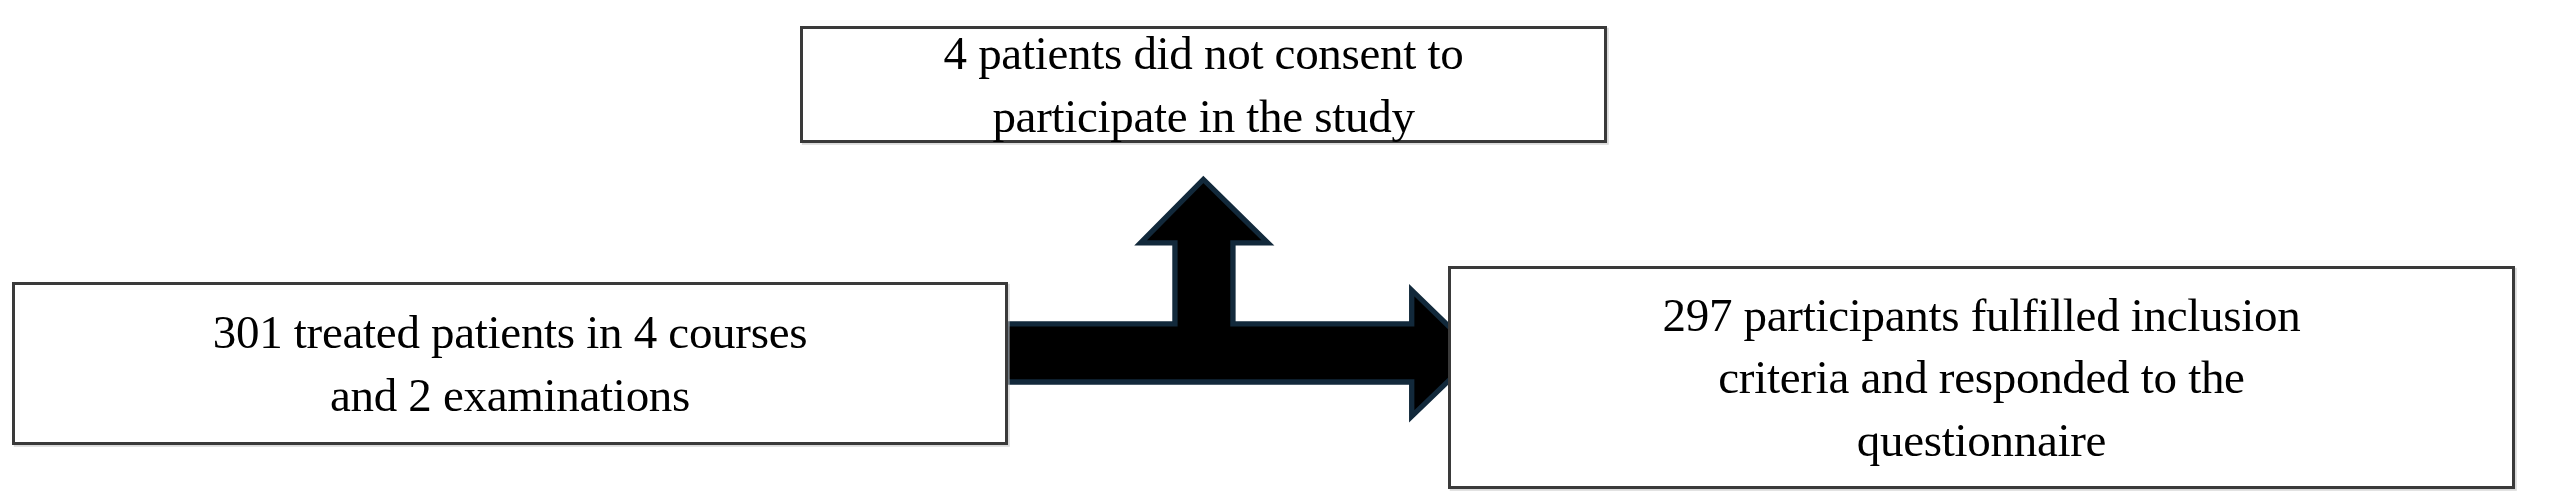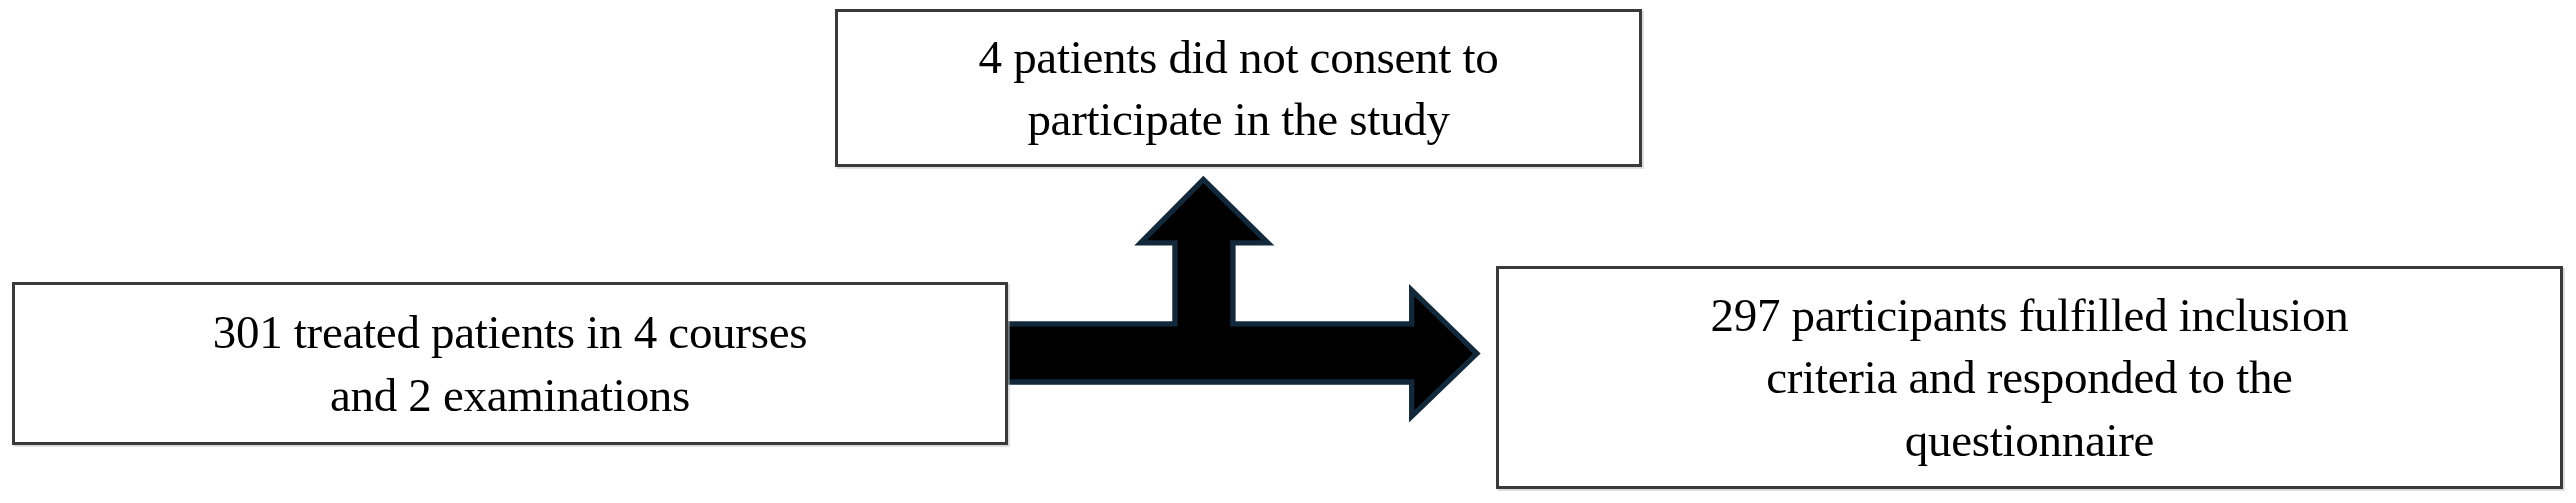--- a/index.html
+++ b/index.html
@@ -31,23 +31,23 @@
   .node-text {
     text-align: center;
     color: #000000;
     font-size: 47px;
     line-height: 1.32;
     letter-spacing: -0.3px;
     padding: 0 18px;
     white-space: pre-line;
   }
 
-  #box-top       { left: 800px; top: 9px;  width: 807px; height: 158px; margin-left: 35px; }
+  #box-top       { left: 800px; top: 26px;  width: 807px; height: 117px; }
   #box-left      { left: 12px;   top: 282px; width: 996px; height: 163px; }
-  #box-right     { left: 1496px; top: 266px; width: 1067px; height: 223px; }
+  #box-right     { left: 1448px; top: 266px; width: 1067px; height: 223px; }
 
   
   #arrow-layer {
     position: absolute;
     left: 0;
     top: 0;
     width: 2576px;
     height: 504px;
     z-index: 2;
     pointer-events: none;

